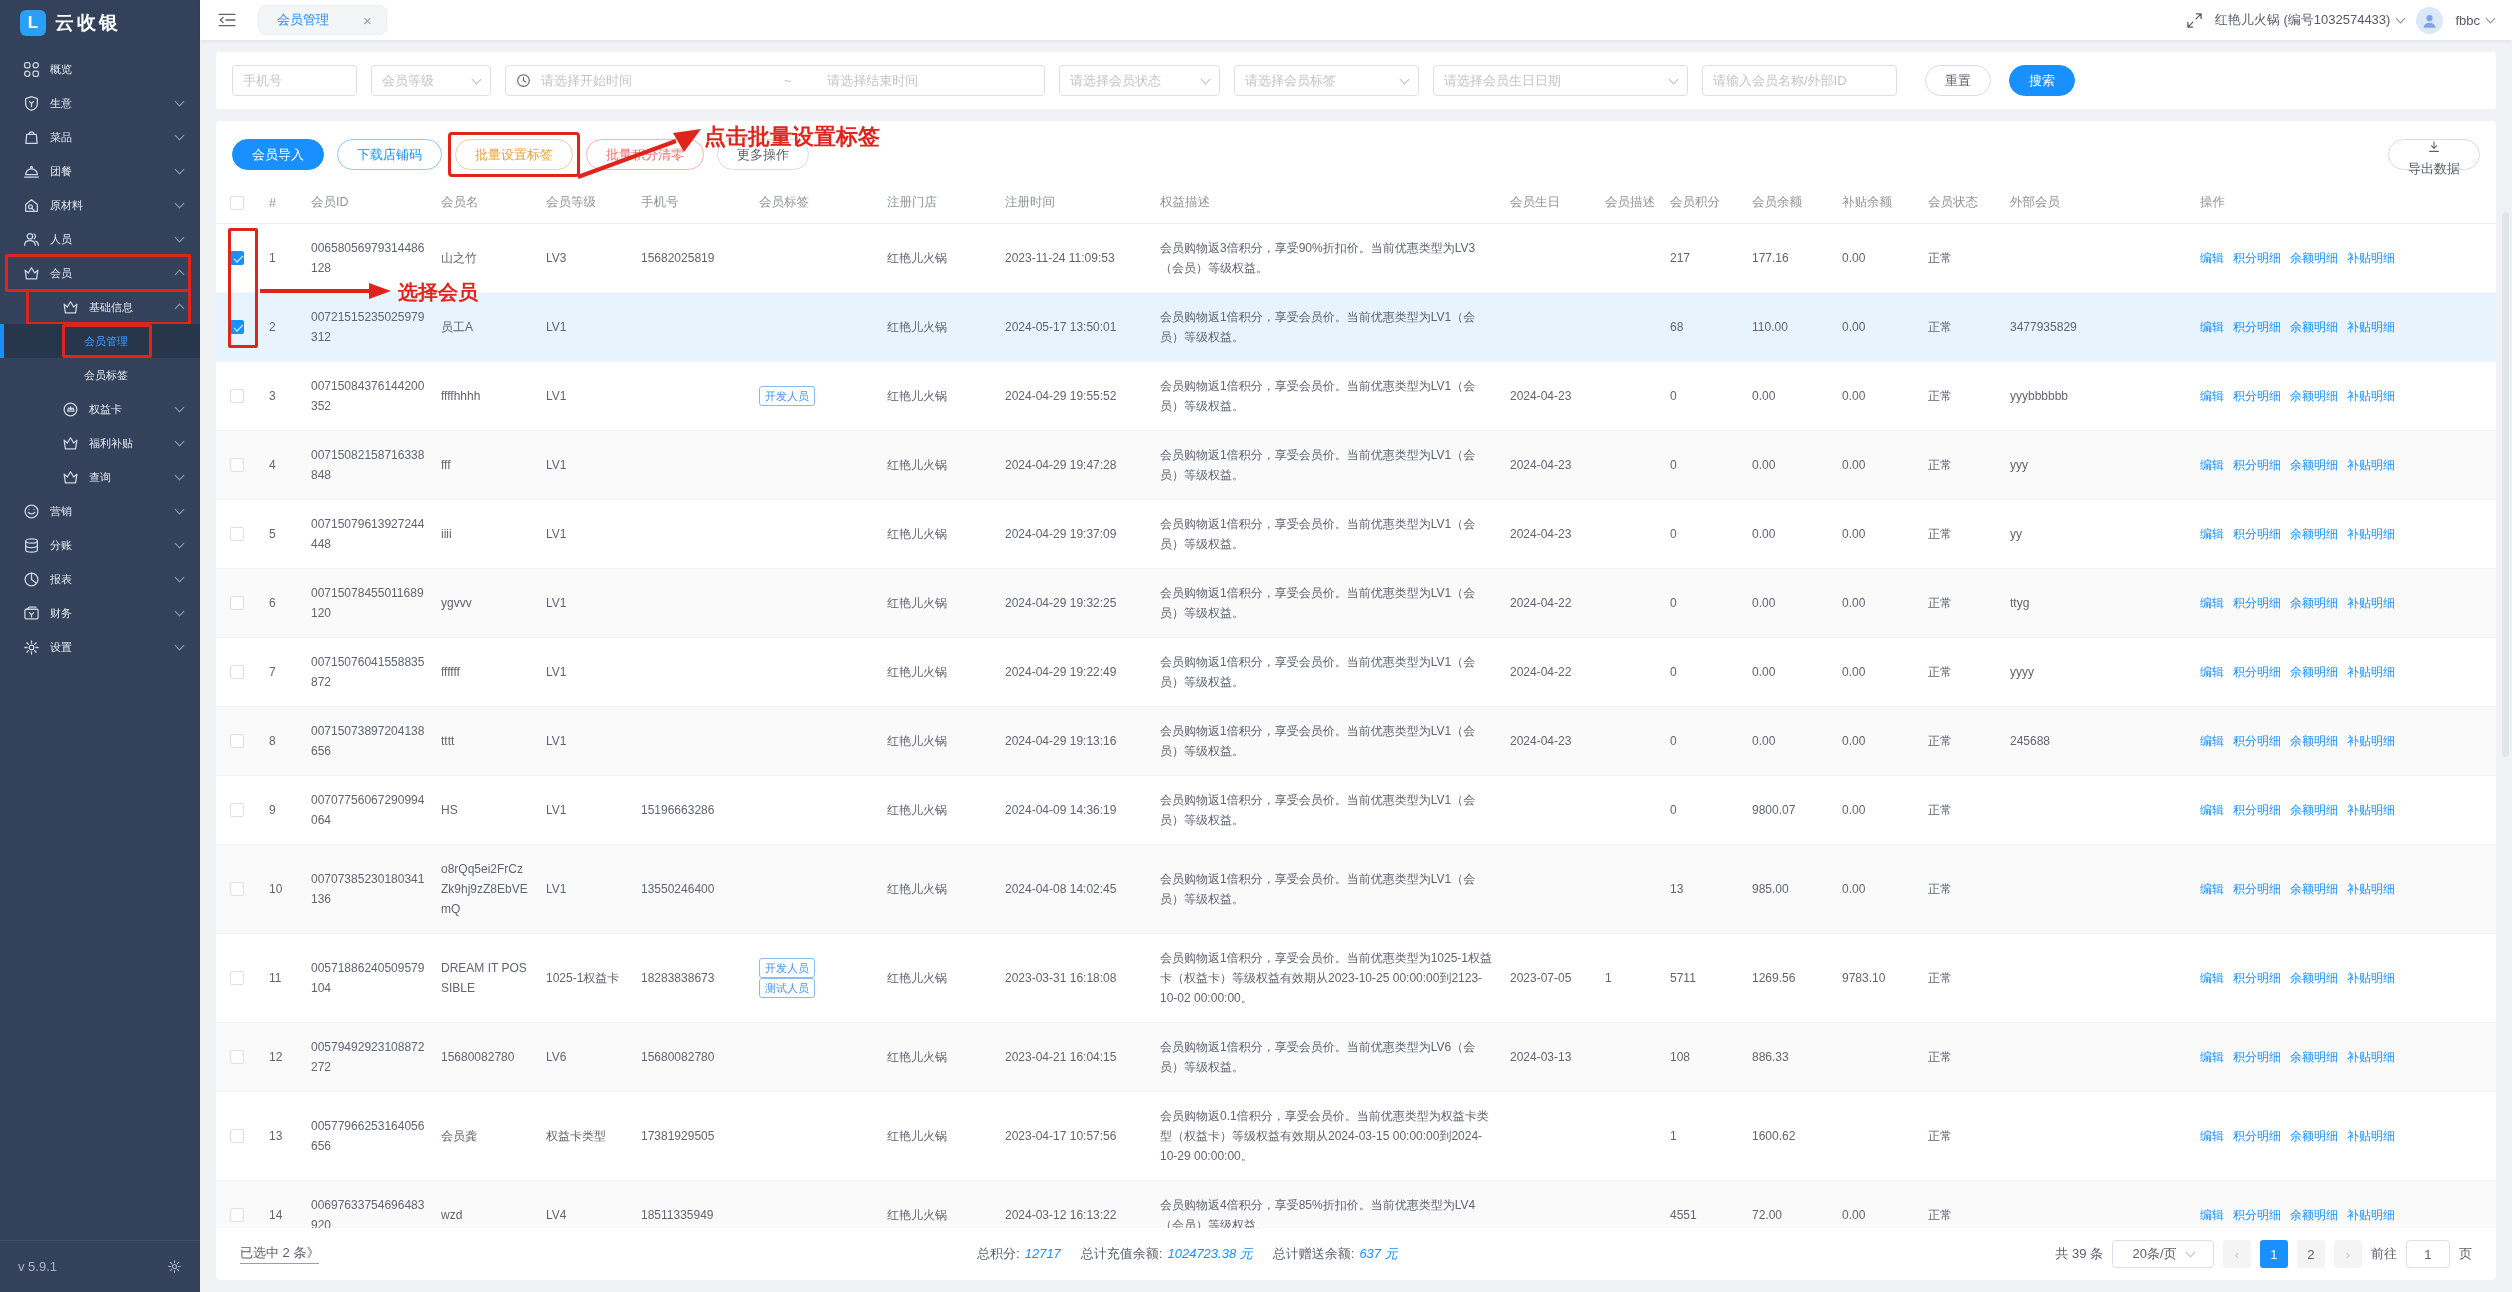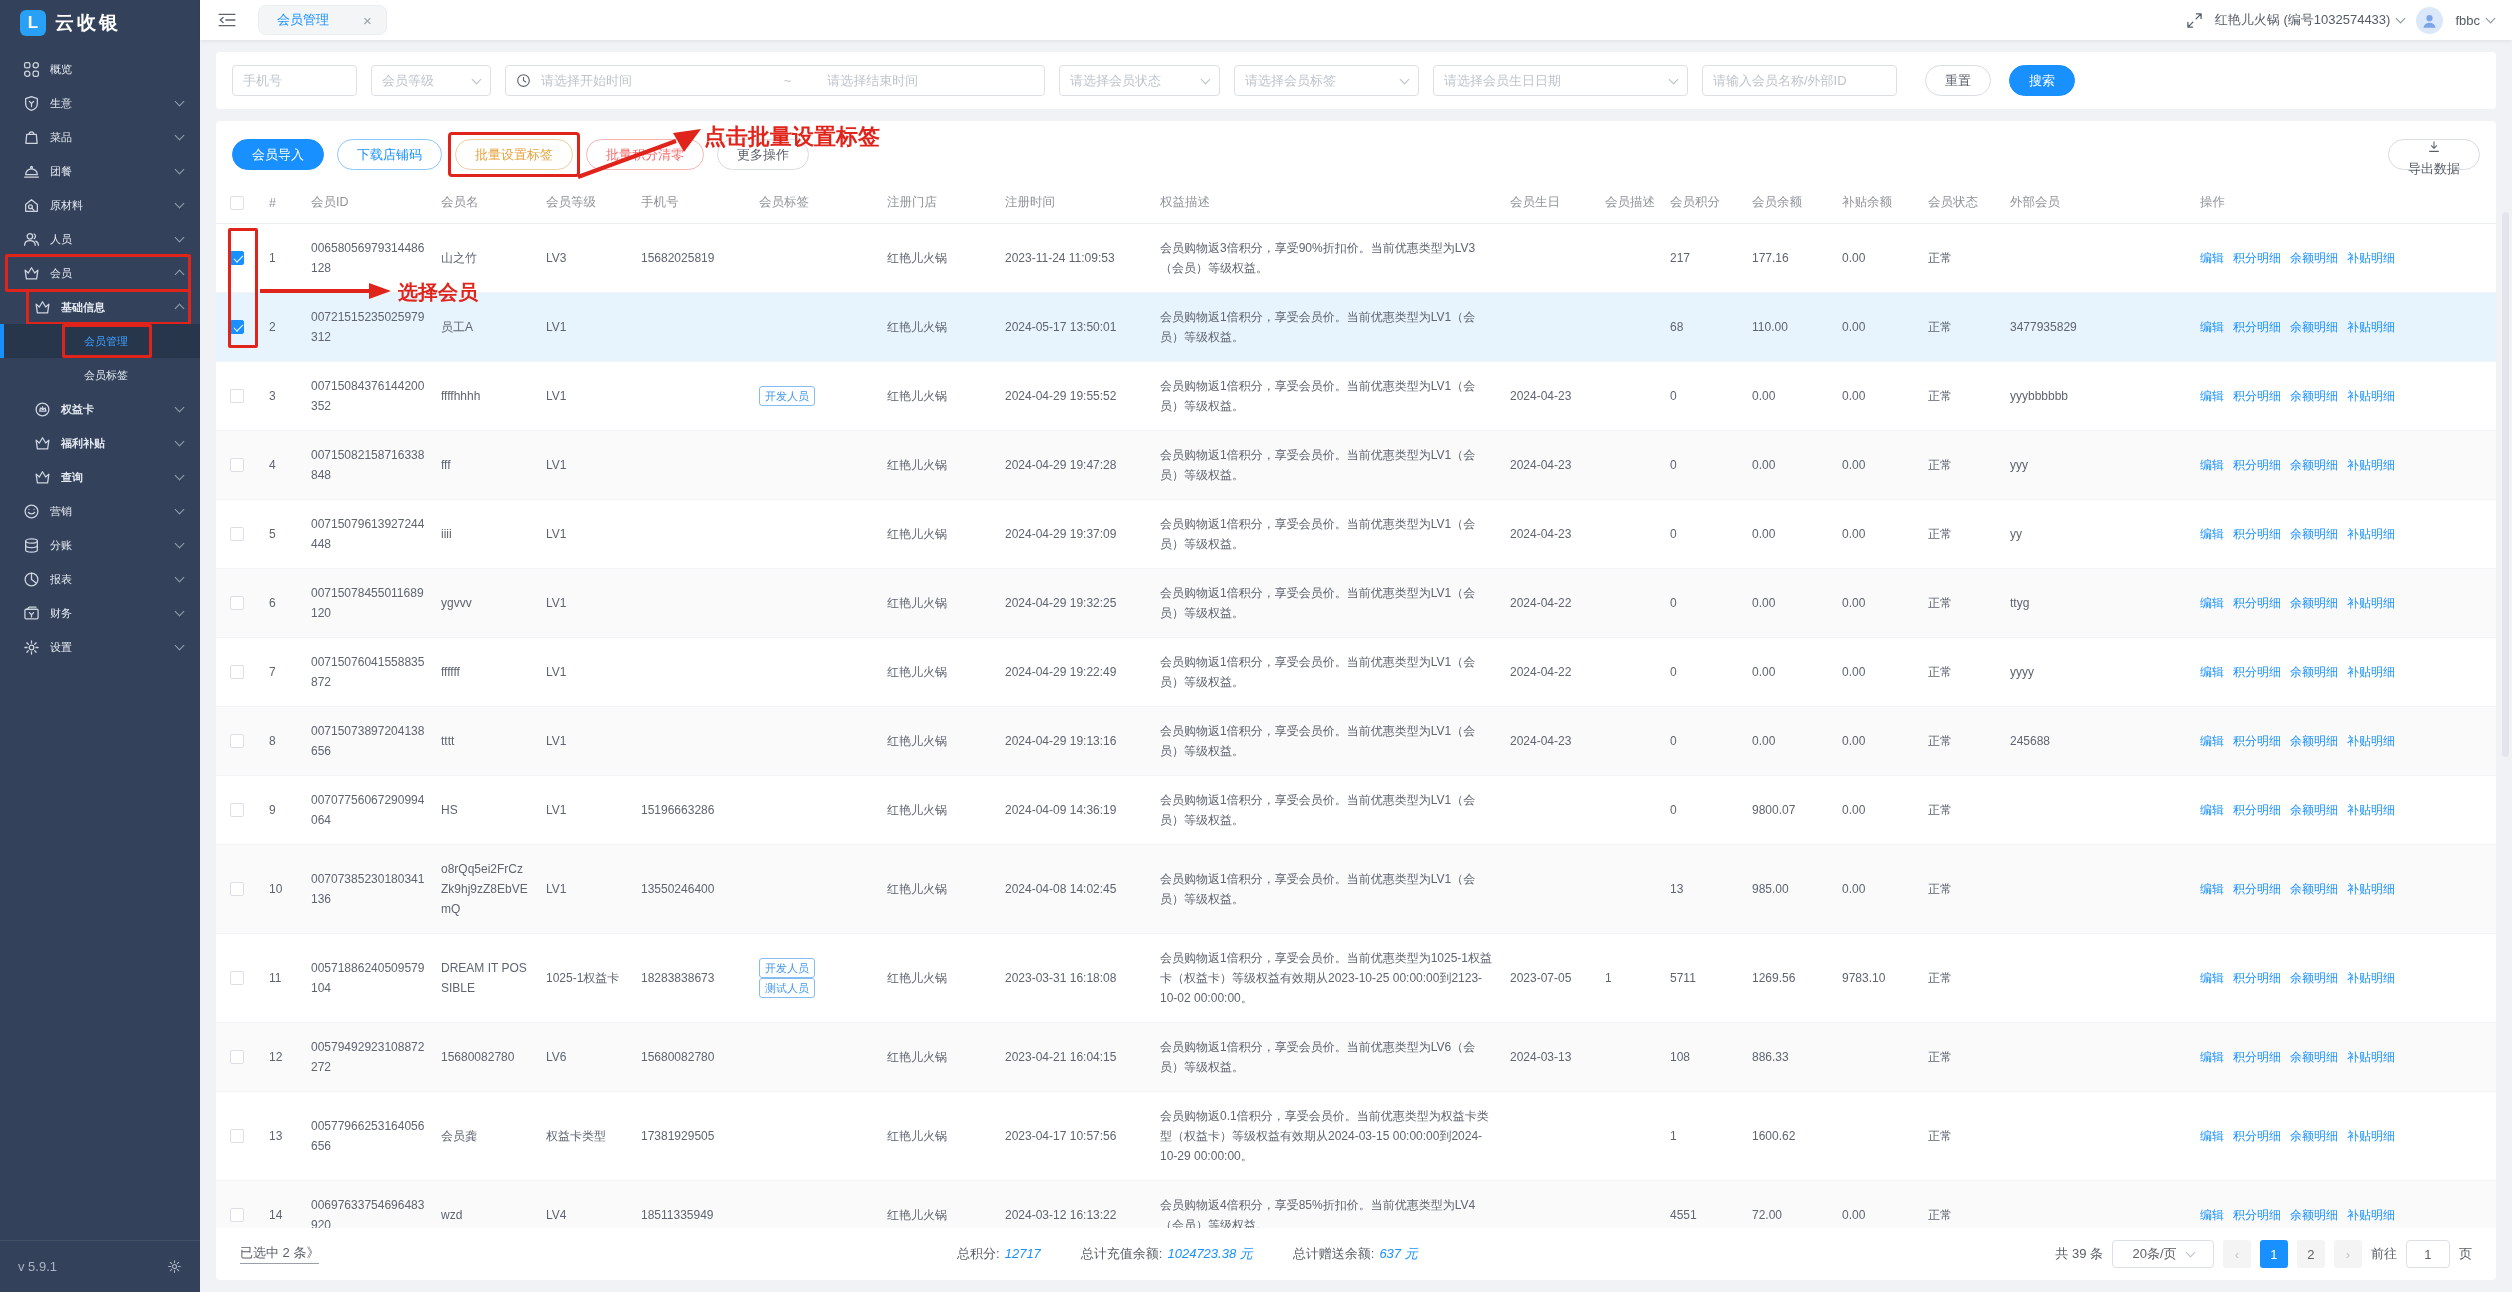--- a/index.html
+++ b/index.html
@@ -11,21 +11,21 @@
   .sidebar { width:200px; background:#33425a; color:#dfe4ec; display:flex; flex-direction:column; flex-shrink:0; }
   .logo { height:46px; display:flex; align-items:center; padding-left:20px; gap:9px; flex-shrink:0; }
   .logo-badge { width:26px; height:26px; background:#28a0f5; border-radius:6px; color:#fff; font-weight:bold; font-size:17px; display:flex; align-items:center; justify-content:center; }
   .logo-text { font-size:19px; font-weight:700; color:#fff; letter-spacing:3px; }
   nav { flex:1; padding-top:6px; overflow:hidden; }
   .nav-item { display:flex; align-items:center; height:34px; padding:0 14px 0 23px; font-size:11px; color:#e4e9f1; cursor:pointer; position:relative; }
   .nav-item .nicon { width:17px; height:17px; margin-right:10px; display:flex; color:#cdd5e1; flex-shrink:0; }
   .nav-item .nicon svg { width:17px; height:17px; }
   .nav-item .nlabel { flex:1; white-space:nowrap; }
   .nav-item .chev { border-color:#939fb2; margin-right:3px; }
-  .nav-item.lvl2 { padding-left:34px;font-weight:bold; }
+  .nav-item.lvl2 { padding-left:62px; }
   .nav-item.lvl3 { padding-left:84px; }
   .nav-item.active { background:#28364b; color:#3da0ff; }
   .nav-item.active::before { content:''; position:absolute; left:0; top:0; bottom:0; width:4px; background:#1890ff; }
   .redbox { position:absolute; border:3px solid #e0241b; border-radius:2px; pointer-events:none; }
   .redbox.l1 { left:5px; right:9px; top:-2px; bottom:-2px; }
   .redbox.l2 { left:26px; right:9px; top:-1px; bottom:-1px; }
   .redbox.l3 { left:62px; right:48px; top:0; bottom:0; }
   .version-bar { height:52px; border-top:1px solid rgba(255,255,255,0.08); display:flex; align-items:center; justify-content:space-between; padding:0 18px; color:#a9b3c2; font-size:13px; flex-shrink:0; }
   .version-bar svg { width:15px; height:15px; color:#a9b3c2; }
 
@@ -96,21 +96,21 @@
   .sel-redbox { position:absolute; left:12px; top:46px; width:30px; height:120px; border:3px solid #e0241b; border-radius:2px; pointer-events:none; }
   .sel-arrow { position:absolute; left:44px; top:97px; pointer-events:none; }
   .sel-arrow line { stroke:#e0241b; stroke-width:4; }
   .sel-arrow polygon { fill:#e0241b; }
   .sel-label { position:absolute; left:182px; top:97px; font-size:20px; }
   .vscroll { position:absolute; right:3px; top:212px; width:7px; height:545px; background:#e2e6ec; border-radius:4px; }
 
   
   .summary-bar { height:52px; display:flex; align-items:center; padding:0 24px; flex-shrink:0; font-size:13px; color:#5a5e66; }
   .selected { border-bottom:1px solid #9aa0a8; cursor:pointer; padding-bottom:1px; }
-  .totals { display:flex; gap:40px; margin:16px auto;text-align:center; }
+  .totals { display:flex; gap:20px; margin:16px auto;text-align:center; }
   .totals .tval { color:#1890ff; font-style:italic; margin-left:5px; }
   .pager { display:flex; align-items:center; gap:9px; }
   .size-select { width:102px; height:28px; border:1px solid #dcdfe6; border-radius:4px; display:flex; align-items:center; justify-content:center; gap:10px; font-size:13px; color:#606266; cursor:pointer; }
   .pagebtn { min-width:28px; height:28px; border:none; border-radius:3px; background:#f4f4f5; color:#606266; font-size:13px; cursor:pointer; font-family:inherit; }
   .pagebtn.cur { background:#1890ff; color:#fff; }
   .pagebtn.nav { color:#c0c4cc; }
   .goto-input { width:44px; height:28px; border:1px solid #dcdfe6; border-radius:4px; text-align:center; font-size:13px; color:#606266; }
 </style>
 </head>
 <body>

